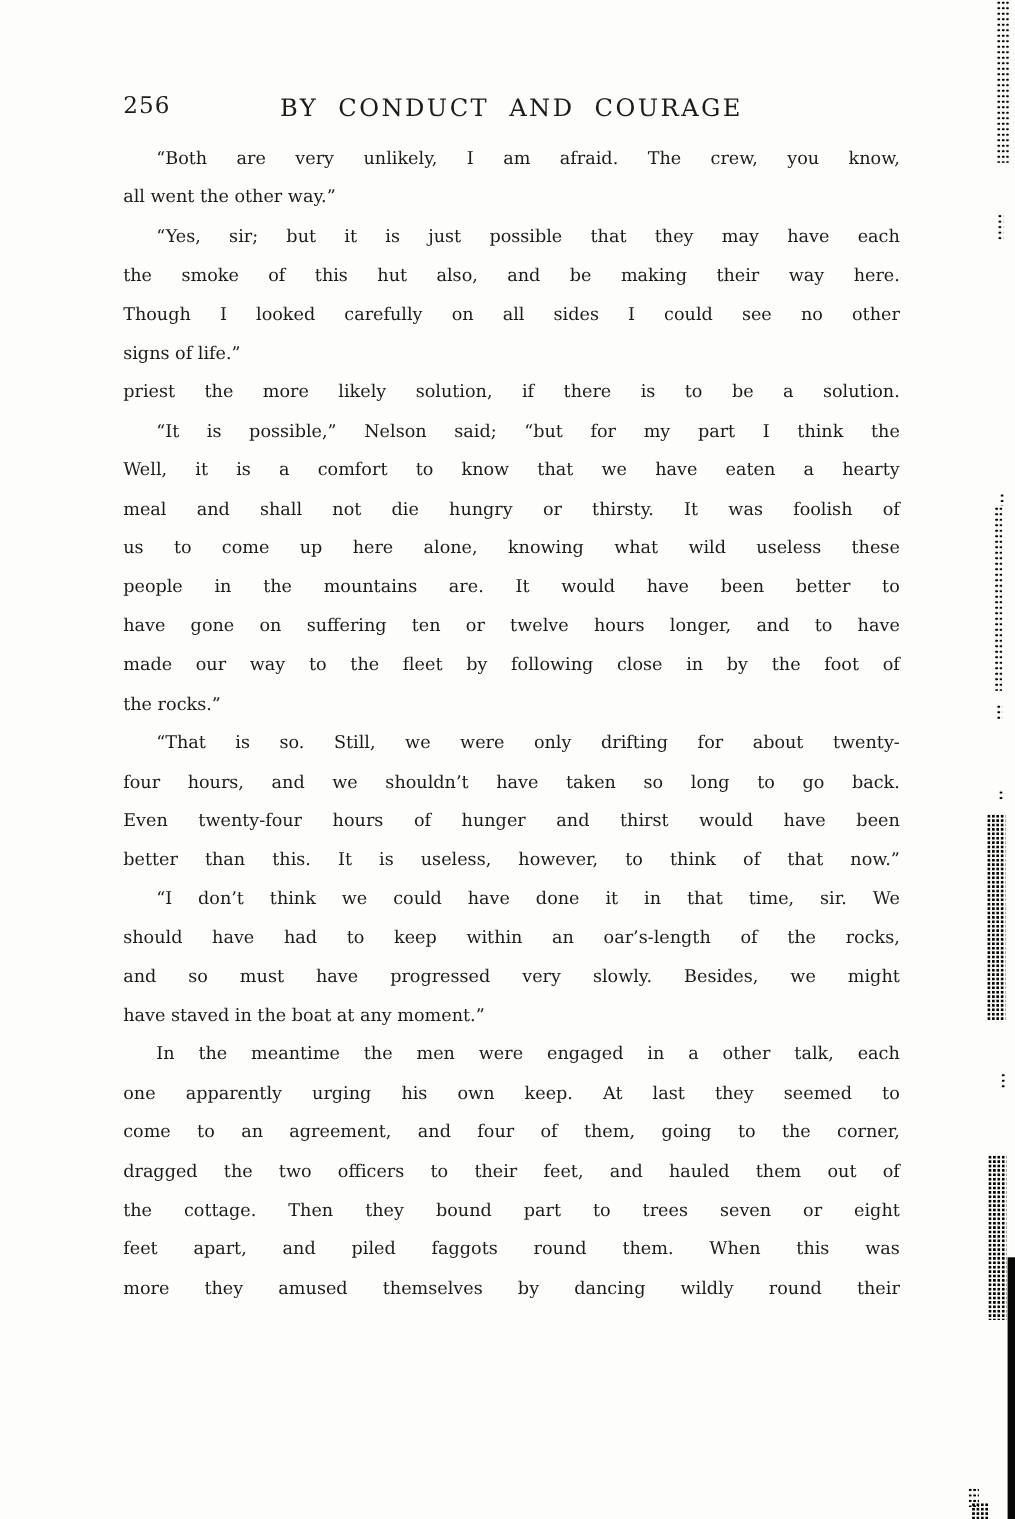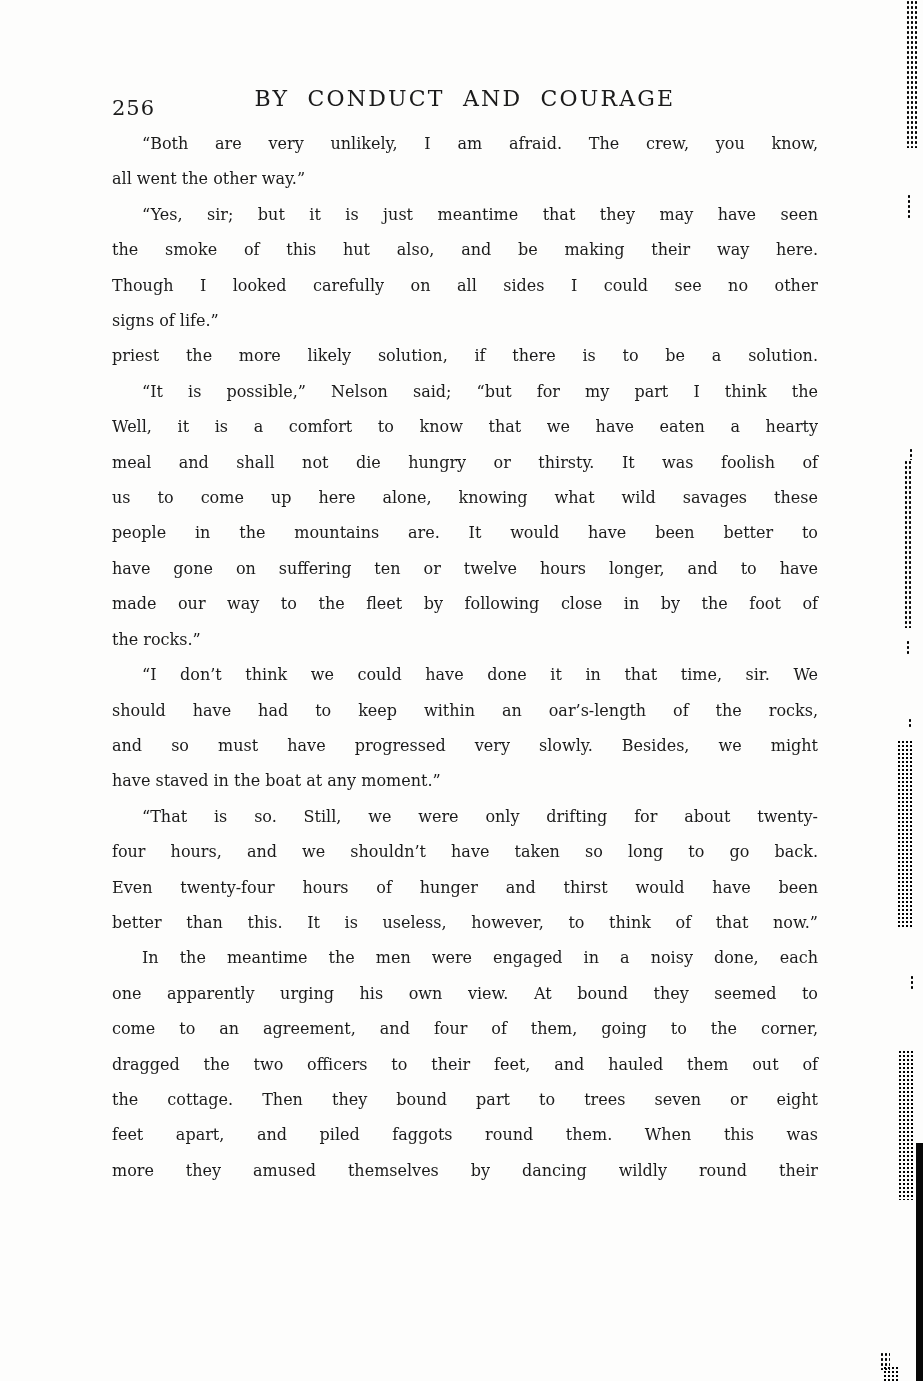--- a/index.html
+++ b/index.html
@@ -23,21 +23,21 @@
   .header {
     position: absolute;
     left: 112px;
     top: 84px;
     width: 706px;
     height: 28px;
   }
   .page-number {
     position: absolute;
     left: 0;
-    top: 12px;
+    top: 0;
     font-size: 21px;
     letter-spacing: 1px;
     color: var(--ink);
   }
   .running-title {
     position: absolute;
     left: 0;
     right: 0;
     top: 2px;
     text-align: center;
@@ -90,51 +90,51 @@
     <span class="page-number">256</span>
     <span class="running-title">BY CONDUCT AND COURAGE</span>
   </div>
 
   <div class="text-block">
       <div class="paragraph">
         <div class="line first">“Both are very unlikely, I am afraid.  The crew, you know,</div>
         <div class="line endline">all went the other way.”</div>
       </div>
       <div class="paragraph">
-        <div class="line first">“Yes, sir; but it is just meantime that they may have seen</div>
+        <div class="line first">“Yes, sir; but it is just possible that they may have each</div>
         <div class="line">the smoke of this hut also, and be making their way here.</div>
         <div class="line">Though I looked carefully on all sides I could see no other</div>
         <div class="line endline">signs of life.”</div>
       </div>
       <div class="paragraph">
         <div class="line">priest the more likely solution, if there is to be a solution.</div>
         <div class="line first">“It is possible,” Nelson said; “but for my part I think the</div>
         <div class="line">Well, it is a comfort to know that we have eaten a hearty</div>
         <div class="line">meal and shall not die hungry or thirsty.  It was foolish of</div>
-        <div class="line">us to come up here alone, knowing what wild savages these</div>
+        <div class="line">us to come up here alone, knowing what wild useless these</div>
         <div class="line">people in the mountains are.  It would have been better to</div>
         <div class="line">have gone on suffering ten or twelve hours longer, and to have</div>
         <div class="line">made our way to the fleet by following close in by the foot of</div>
         <div class="line endline">the rocks.”</div>
+      </div>
+      <div class="paragraph">
+        <div class="line first">“That is so.  Still, we were only drifting for about twenty-</div>
+        <div class="line">four hours, and we shouldn’t have taken so long to go back.</div>
+        <div class="line">Even twenty-four hours of hunger and thirst would have been</div>
+        <div class="line">better than this.  It is useless, however, to think of that now.”</div>
       </div>
       <div class="paragraph">
         <div class="line first">“I don’t think we could have done it in that time, sir.  We</div>
         <div class="line">should have had to keep within an oar’s-length of the rocks,</div>
         <div class="line">and so must have progressed very slowly.  Besides, we might</div>
         <div class="line endline">have staved in the boat at any moment.”</div>
       </div>
       <div class="paragraph">
-        <div class="line first">“That is so.  Still, we were only drifting for about twenty-</div>
-        <div class="line">four hours, and we shouldn’t have taken so long to go back.</div>
-        <div class="line">Even twenty-four hours of hunger and thirst would have been</div>
-        <div class="line">better than this.  It is useless, however, to think of that now.”</div>
-      </div>
-      <div class="paragraph">
-        <div class="line first">In the meantime the men were engaged in a noisy done, each</div>
-        <div class="line">one apparently urging his own view.  At bound they seemed to</div>
+        <div class="line first">In the meantime the men were engaged in a other talk, each</div>
+        <div class="line">one apparently urging his own keep.  At last they seemed to</div>
         <div class="line">come to an agreement, and four of them, going to the corner,</div>
         <div class="line">dragged the two officers to their feet, and hauled them out of</div>
         <div class="line">the cottage.  Then they bound part to trees seven or eight</div>
         <div class="line">feet apart, and piled faggots round them.  When this was</div>
         <div class="line">more they amused themselves by dancing wildly round their</div>
       </div>
     </div>
 
   <div class="artifact dots" style="left:906px; top:0;      width:11px; height:148px;"></div>
   <div class="artifact dots" style="left:907px; top:194px;  width:5px;  height:24px;"></div>

